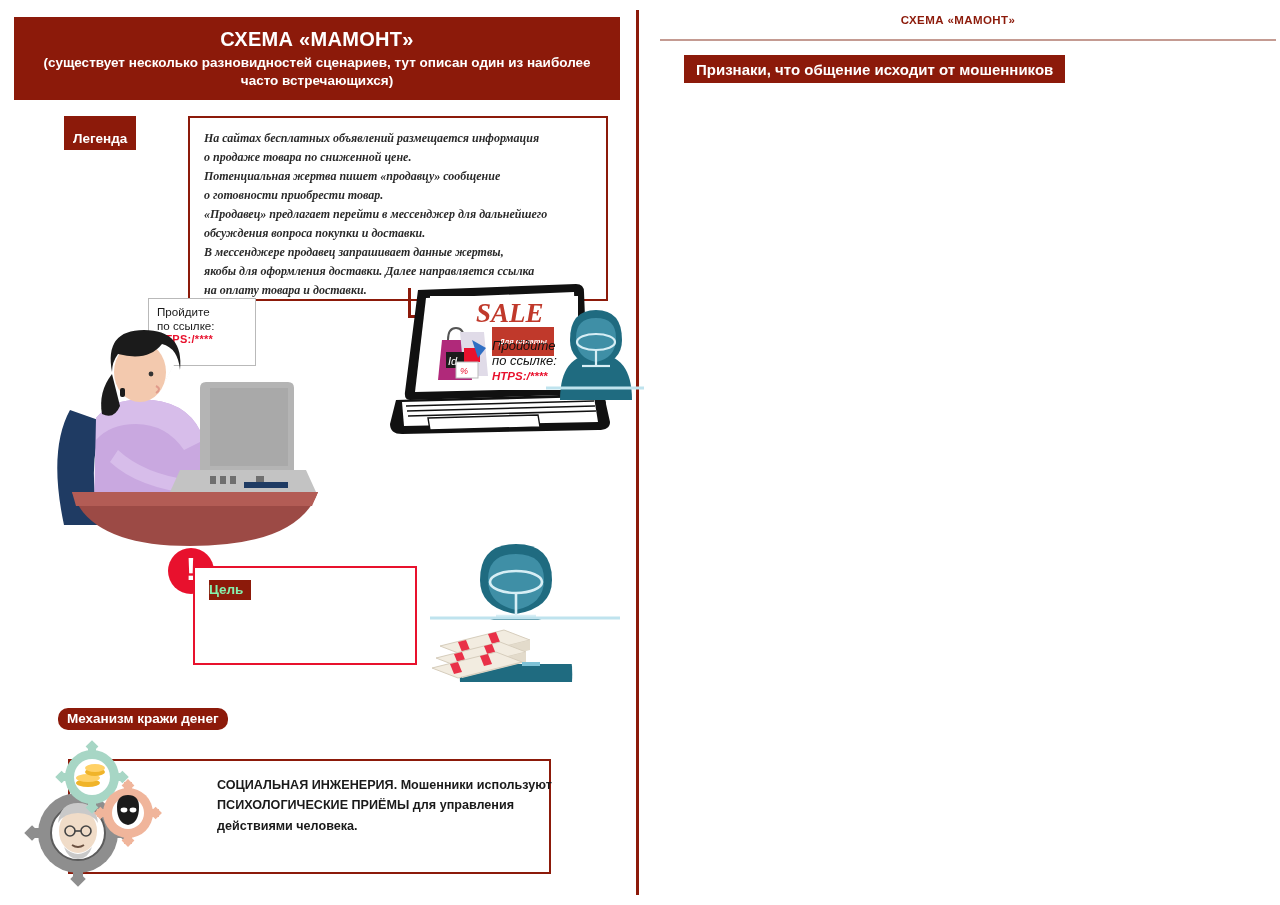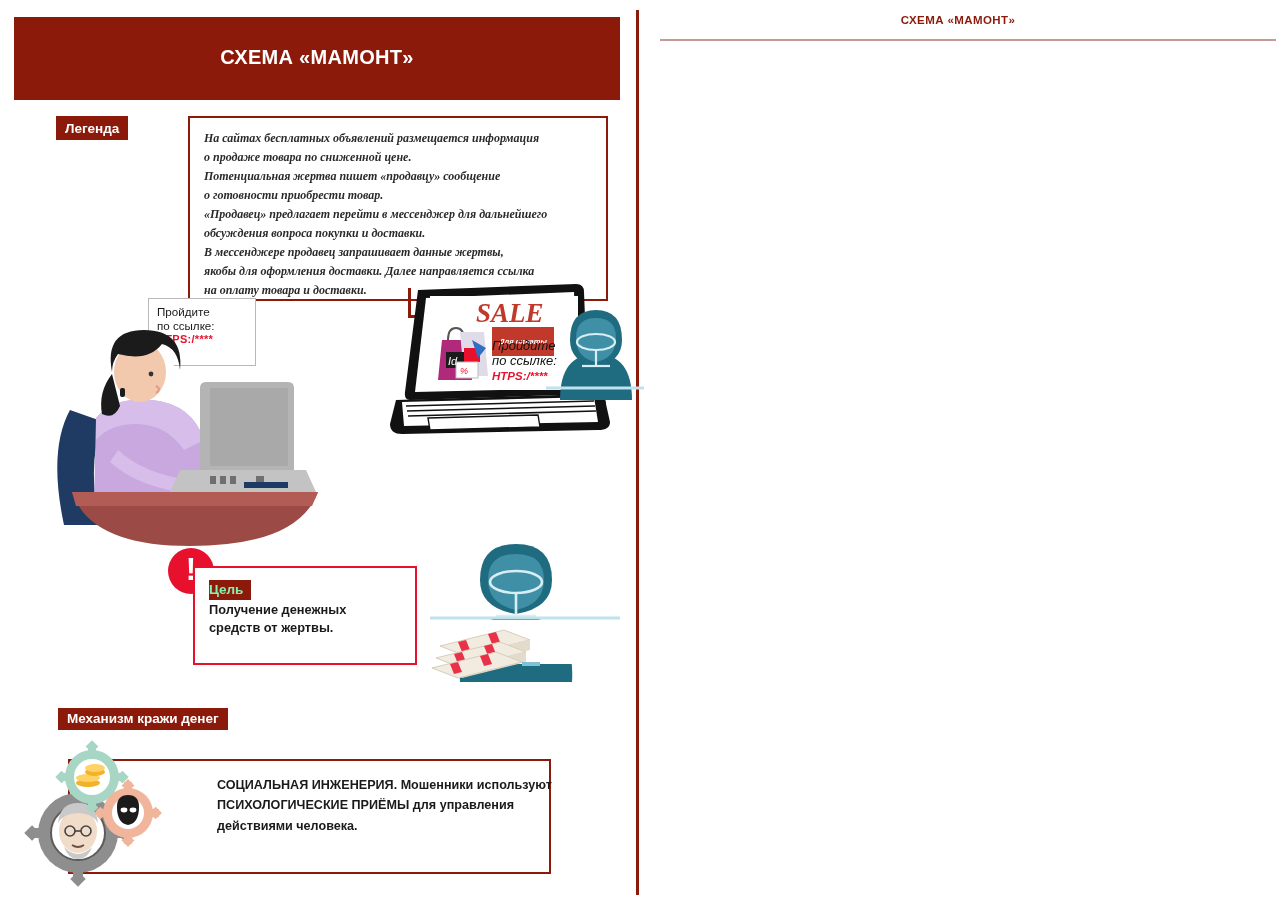--- a/index.html
+++ b/index.html
@@ -24,23 +24,23 @@
   .title-bar {
     position:absolute; left:14px; top:17px; width:606px; height:83px;
     background:#8C1A0A; color:#fff;
     display:flex; flex-direction:column; align-items:center; justify-content:center;
     text-align:center; padding:4px 10px;
   }
   .title-main { font-size:20px; font-weight:bold; letter-spacing:.3px; margin-bottom:3px; }
   .title-sub  { font-size:13.5px; font-weight:bold; line-height:1.32; }
 
   .legend-tag {
-    position:absolute; left:56px; top:116px;
+    position:absolute; left:64px; top:116px;
     background:#8C1A0A; color:#fff; font-size:13.5px; font-weight:bold;
-    padding:5px 9px 4px 9px;
+    padding:15px 9px 4px 9px;
   }
 
   .legend-box {
     position:absolute; left:188px; top:116px; width:420px; height:185px;
     border:2.5px solid #8C1A0A; background:#fff;
     padding:11px 14px 8px 14px;
   }
   .legend-text {
     font-family:"Liberation Serif", serif;
     font-style:italic; font-weight:bold;
@@ -91,20 +91,21 @@
   .goal-text { font-size:12.8px; font-weight:bold; color:#1a1a1a; line-height:1.38; }
 
   
   .hacker-money { position:absolute; left:430px; top:532px; width:190px; height:175px; }
 
   
   .mech-tag {
     position:absolute; left:58px; top:708px;
     background:#8C1A0A; color:#fff; font-size:13.5px; font-weight:bold;
     padding:3px 9px 4px 9px;
+    border-radius:10px;
   }
   .mech-box {
     position:absolute; left:68px; top:759px; width:483px; height:115px;
     border:2.2px solid #8C1A0A; background:#fff;
   }
   .mech-text {
     position:absolute; left:185px; top:775px; width:360px;
     font-size:12.6px; font-weight:bold; color:#1a1a1a; line-height:1.62;margin-left:32px;
   }
   .gears { position:absolute; left:30px; top:745px; width:165px; height:130px; }
@@ -143,20 +144,22 @@
 <body>
 
 <div class="page">
 
   <div class="v-divider"></div>
 
   <div class="left-panel">
 
     <div class="title-bar">
       <div class="title-main">СХЕМА «МАМОНТ»</div>
+      <div class="title-sub">(существует несколько разновидностей сценариев,
+тут описан один из наиболее часто встречающихся)</div>
     </div>
 
     <div class="legend-tag">Легенда</div>
 
     <div class="legend-box">
       <div class="legend-text">На сайтах бесплатных объявлений размещается информация
 о продаже товара по сниженной цене.
 Потенциальная жертва пишет «продавцу» сообщение
 о готовности приобрести товар.
 «Продавец» предлагает перейти в мессенджер для дальнейшего
@@ -249,21 +252,20 @@
         <ellipse cx="56" cy="42" rx="19" ry="8" fill="none" stroke="#d7eef5" stroke-width="2.2"></ellipse>
         <path d="M56 50 L56 66" stroke="#d7eef5" stroke-width="2.2"></path>
         <path d="M42 66 L70 66" stroke="#d7eef5" stroke-width="2.2"></path>
         <path d="M6 88 L104 88" stroke="#bfe3ee" stroke-width="3"></path>
       </svg>
     </div>
 
     <div class="excl-badge">!</div>
     <div class="goal-box">
       <div class="goal-tag">Цель</div>
-      <div class="goal-text">Получение денежных средств от жертвы.</div>
     </div>
 
     <div class="hacker-money">
       <svg width="190" height="175" viewBox="0 0 190 175">
         <path d="M30 150 q-4 -66 56 -66 q60 0 56 66 Z" fill="#1f6b80"></path>
         <path d="M50 48 q0 -36 36 -36 q36 0 36 36 q0 28 -36 34 q-36 -6 -36 -34Z" fill="#1f6b80"></path>
         <path d="M58 48 q0 -26 28 -26 q28 0 28 26 q0 24 -28 30 q-28 -6 -28 -30Z" fill="#3f8fa6"></path>
         <ellipse cx="86" cy="50" rx="26" ry="11" fill="none" stroke="#d7eef5" stroke-width="2.6"></ellipse>
         <path d="M86 61 L86 84" stroke="#d7eef5" stroke-width="2.6"></path>
         <path d="M66 84 L106 84" stroke="#d7eef5" stroke-width="2.6"></path>
@@ -356,16 +358,17 @@
           <ellipse cx="5" cy="-3" rx="3.4" ry="2.4" fill="#fff"></ellipse>
         </g>
       </svg>
     </div>
   </div>
 
   <div class="right-panel">
 
     <div class="rp-header">СХЕМА «МАМОНТ»</div>
     <div class="rp-rule"></div>
+    <div class="signs-banner">Признаки, что общение исходит от мошенников</div>
 
   </div>
 
 </div>
 
 </body></html>

